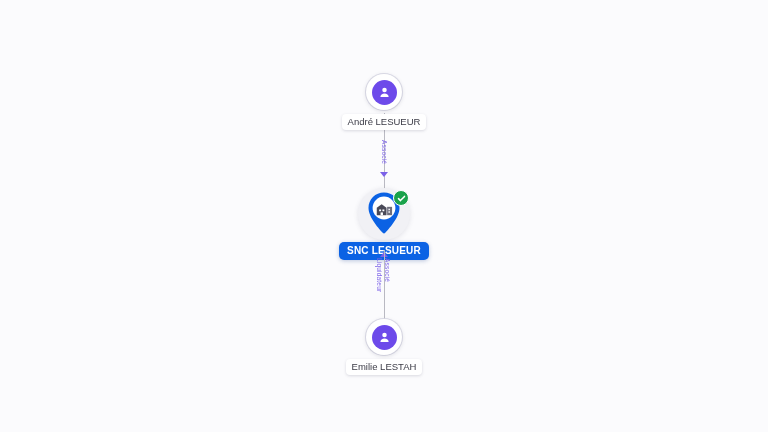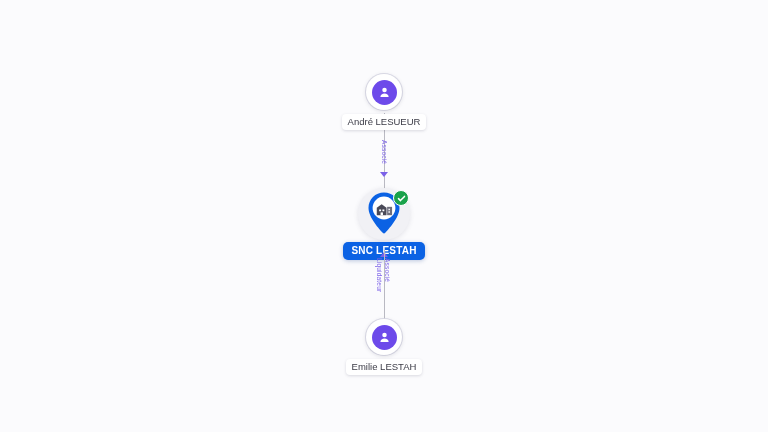--- a/index.html
+++ b/index.html
@@ -190,21 +190,21 @@
           <rect x="16.1" y="11.9" width="1.9" height="2" fill="#ffffff"></rect>
           <rect x="5.9" y="13.4" width="3.1" height="3.6" fill="#ffffff"></rect>
         </svg>
       </div>
       <div class="pin-check-badge">
         <svg width="9" height="9" viewBox="0 0 12 12" aria-hidden="true">
           <path d="M2 6.2l2.6 2.6L10 3.2" stroke="#ffffff" stroke-width="2" fill="none" stroke-linecap="round" stroke-linejoin="round"></path>
         </svg>
       </div>
     </div>
-    <div class="company-name-chip">SNC LESTAH</div>
+    <div class="company-name-chip">SNC LESUEUR</div>
   </div>
 
   <div class="edge-arrow" id="edge-bottom-arrow"></div>
   <div class="edge-line" id="edge-bottom-line"></div>
   <div class="edge-label" id="edge-bottom-label-1">Liquidateur</div>
   <div class="edge-label" id="edge-bottom-label-2">Associé</div>
 
   <div class="person-node" id="person-node-emilie">
     <div class="person-avatar-ring">
       <div class="person-avatar-circle">

